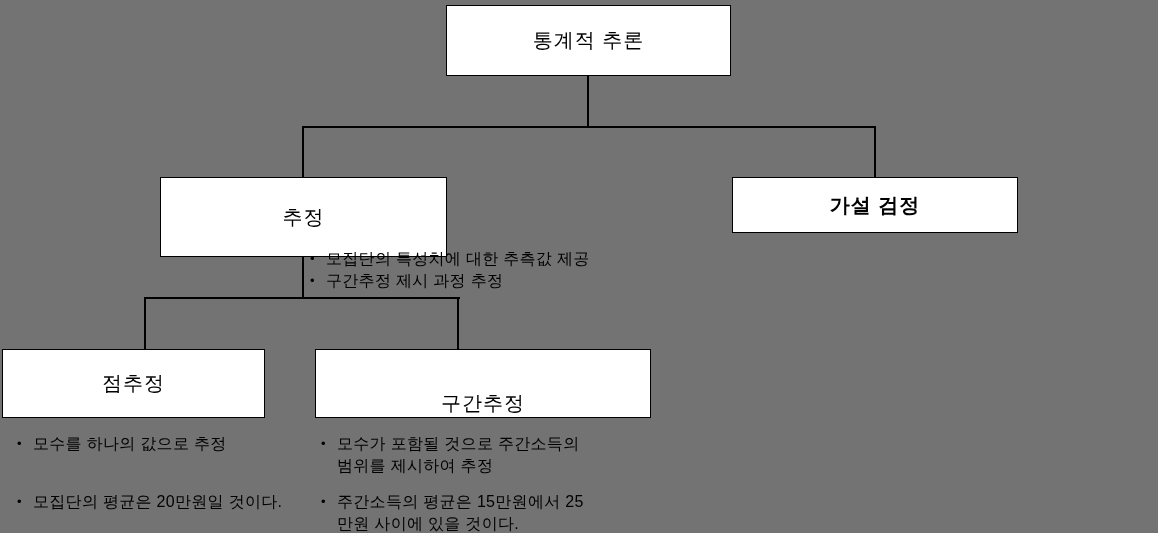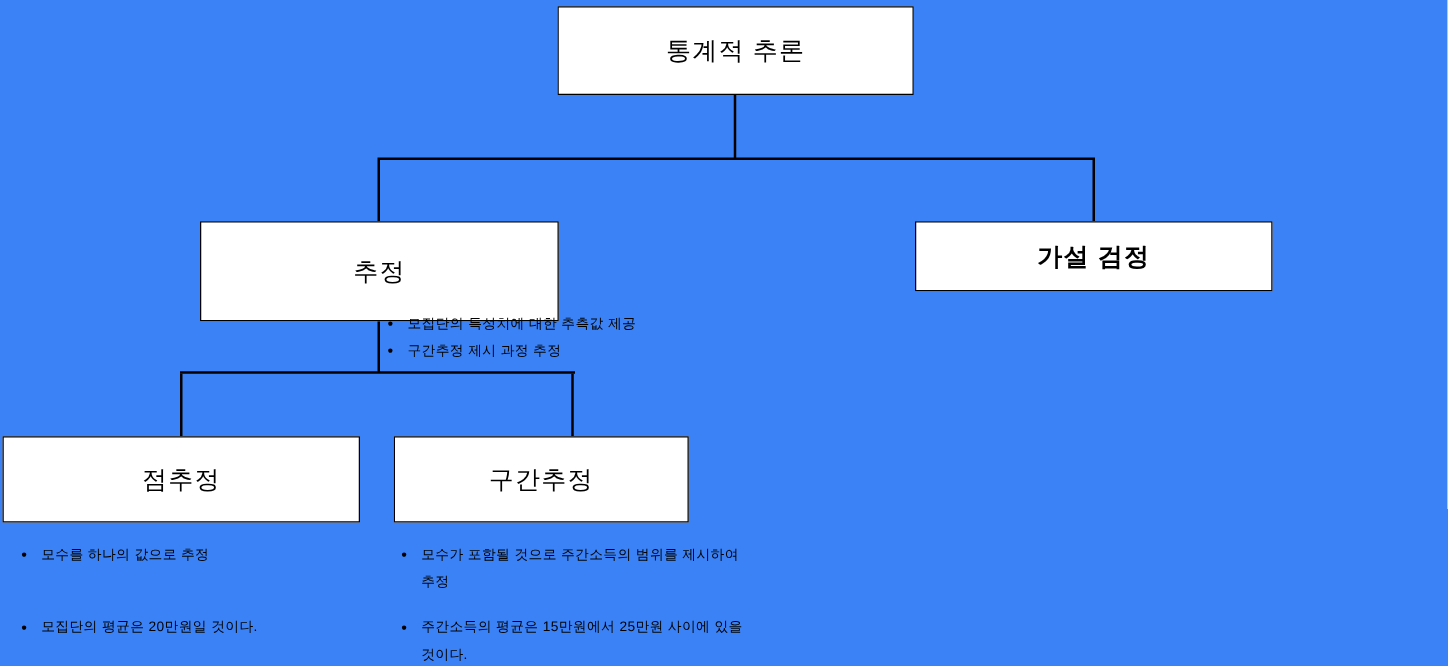--- a/index.html
+++ b/index.html
@@ -4,59 +4,59 @@
 <style>
   html, body {
     margin: 0;
     padding: 0;
     background: #ffffff;
   }
   .canvas {
     position: relative;
     width: 1158px;
     height: 533px;
-    background: #3b82f6;
+    background: #737373;
     font-family: "Liberation Sans", sans-serif;
     color: #000000;
     overflow: hidden;
   }
   .node {
     position: absolute;
     box-sizing: border-box;
     background: #ffffff;
     border: 1.5px solid #000000;
     display: flex;
     align-items: center;
     justify-content: center;
     font-size: 20px;
     letter-spacing: 1px;
     white-space: nowrap;
   }
   .node-root      { left: 446px; top: 5px;   width: 285px; height: 71px; }
   .node-est       { left: 160px; top: 177px; width: 287px; height: 80px; }
   .node-hyp       { left: 732px; top: 177px; width: 286px; height: 56px; font-weight: bold; }
-  .node-point     { left: 2px;   top: 349px; width: 286px; height: 69px; }
-  .node-interval  { left: 315px; top: 349px; width: 236px; height: 69px; }
+  .node-point     { left: 2px;   top: 349px; width: 263px; height: 69px; }
+  .node-interval  { left: 315px; top: 349px; width: 336px; height: 69px; align-items: flex-end; }
 
   .line {
     position: absolute;
     background: #000000;
   }
   .l-root-down    { left: 587px; top: 76px;  width: 2px;   height: 51px; }
   .l-h1           { left: 302px; top: 126px; width: 574px; height: 2px;  }
   .l-est-up       { left: 302px; top: 128px; width: 2px;   height: 49px; }
   .l-hyp-up       { left: 874px; top: 128px; width: 2px;   height: 49px; }
   .l-est-down     { left: 302px; top: 245px; width: 2px;   height: 53px; }
   .l-h2           { left: 144px; top: 297px; width: 316px; height: 2px;  }
   .l-point-up     { left: 144px; top: 299px; width: 2px;   height: 50px; }
   .l-interval-up  { left: 457px; top: 299px; width: 2px;   height: 50px; }
 
   .bullets {
     position: absolute;
-    font-size: 11px;
+    font-size: 16px;
     line-height: 22px;
     letter-spacing: 0.3px;
   }
   .bullet-item {
     position: relative;
     padding-left: 19px;
   }
   .bullet-item::before {
     content: "\2022";
     position: absolute;

